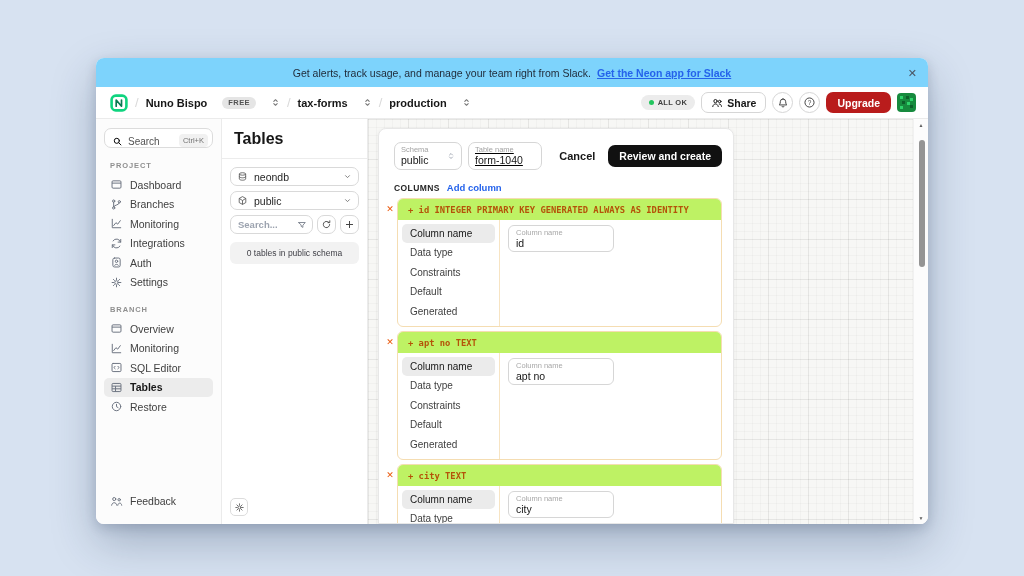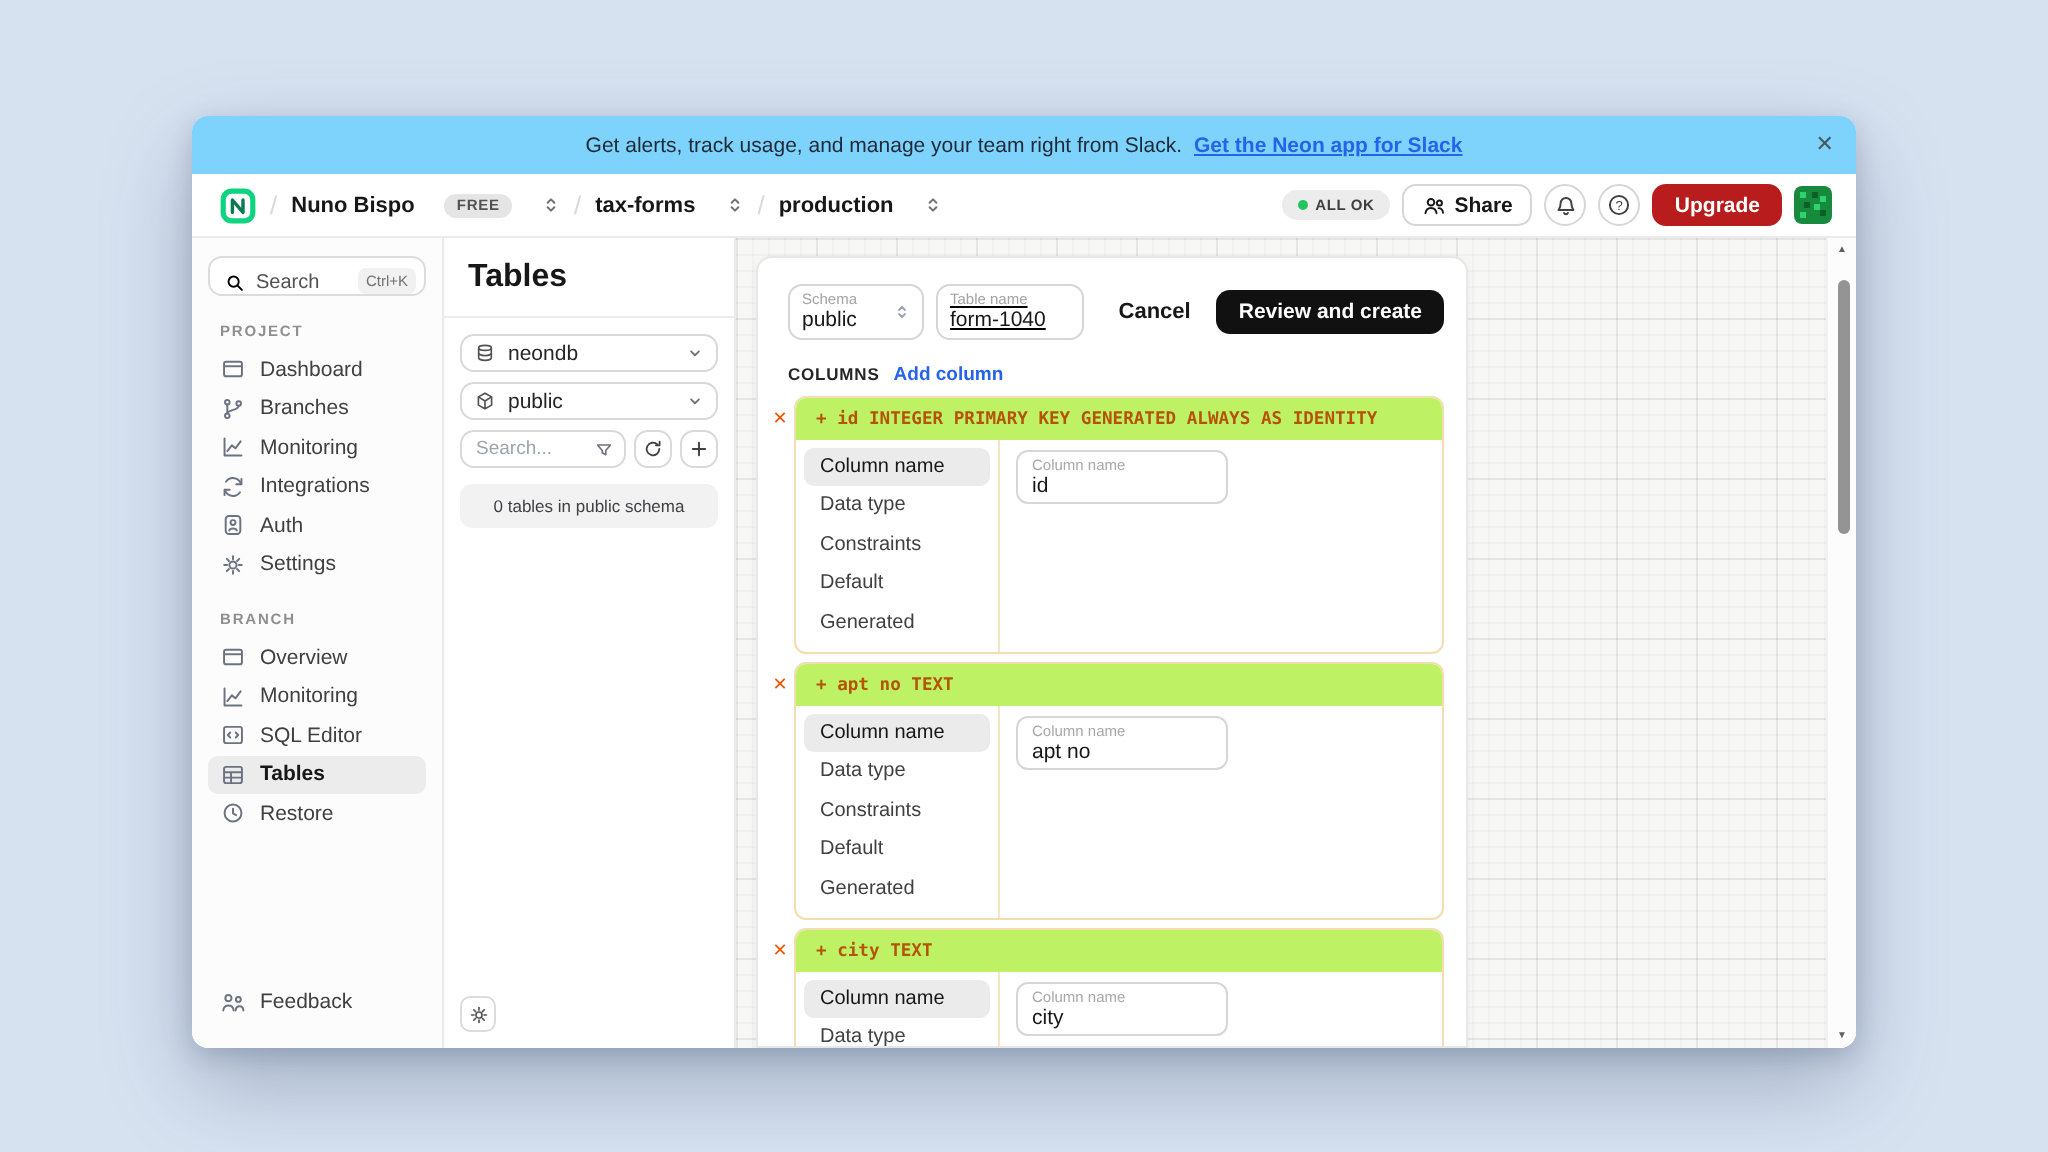--- a/index.html
+++ b/index.html
@@ -56,21 +56,21 @@
   .tables-panel { width:146px; background:#fff; border-right:1px solid #ebebeb; position:relative; flex:0 0 auto; }
   .tp-title { font-size:16px; font-weight:700; color:#171717; padding:11px 12px 10px 12px; border-bottom:1px solid #ececec; }
   .tp-body { padding:8px; display:flex; flex-direction:column; gap:5px; }
   .select-ctl { display:flex; align-items:center; gap:6px; border:1px solid #d9d9d9; border-radius:7px; height:19px;
                 padding:0 6px; font-size:10.5px; color:#262626; cursor:pointer; background:#fff;justify-content:flex-end; }
   .select-ctl .ic { display:flex; color:#525252; }
   .select-ctl .val { flex:1; }
   .select-ctl .chev { display:flex; color:#737373; }
   .tp-search-row { display:flex; gap:4px; }
   .tp-search { flex:1; display:flex; align-items:center; border:1px solid #d9d9d9; border-radius:7px; height:19px; padding:0 5px 0 7px; }
-  .tp-search input { border:none; outline:none; width:48px; font-size:9.5px; color:#374151; font-family:inherit; background:transparent; }
+  .tp-search input { border:none; outline:none; width:48px; font-size:9.5px; color:#374151; font-family:inherit; background:transparent;font-weight:bold; }
   .tp-search input::placeholder { color:#9ca3af; }
   .sq-btn { width:19px; height:19px; border:1px solid #d9d9d9; border-radius:7px; background:#fff; display:flex;
             align-items:center; justify-content:center; color:#404040; cursor:pointer; flex:0 0 auto; }
   .empty-box { margin-top:3px; background:#f2f2f2; border-radius:6px; height:22px; display:flex; align-items:center;
                justify-content:center; font-size:8.5px; color:#3f3f46; }
   .tp-gear { position:absolute; left:8px; bottom:8px; width:18px; height:18px; border:1px solid #dcdcdc; border-radius:5px;
              background:#fff; display:flex; align-items:center; justify-content:center; color:#525252; cursor:pointer; }
 
   
   .main { flex:1; position:relative; overflow:hidden;

